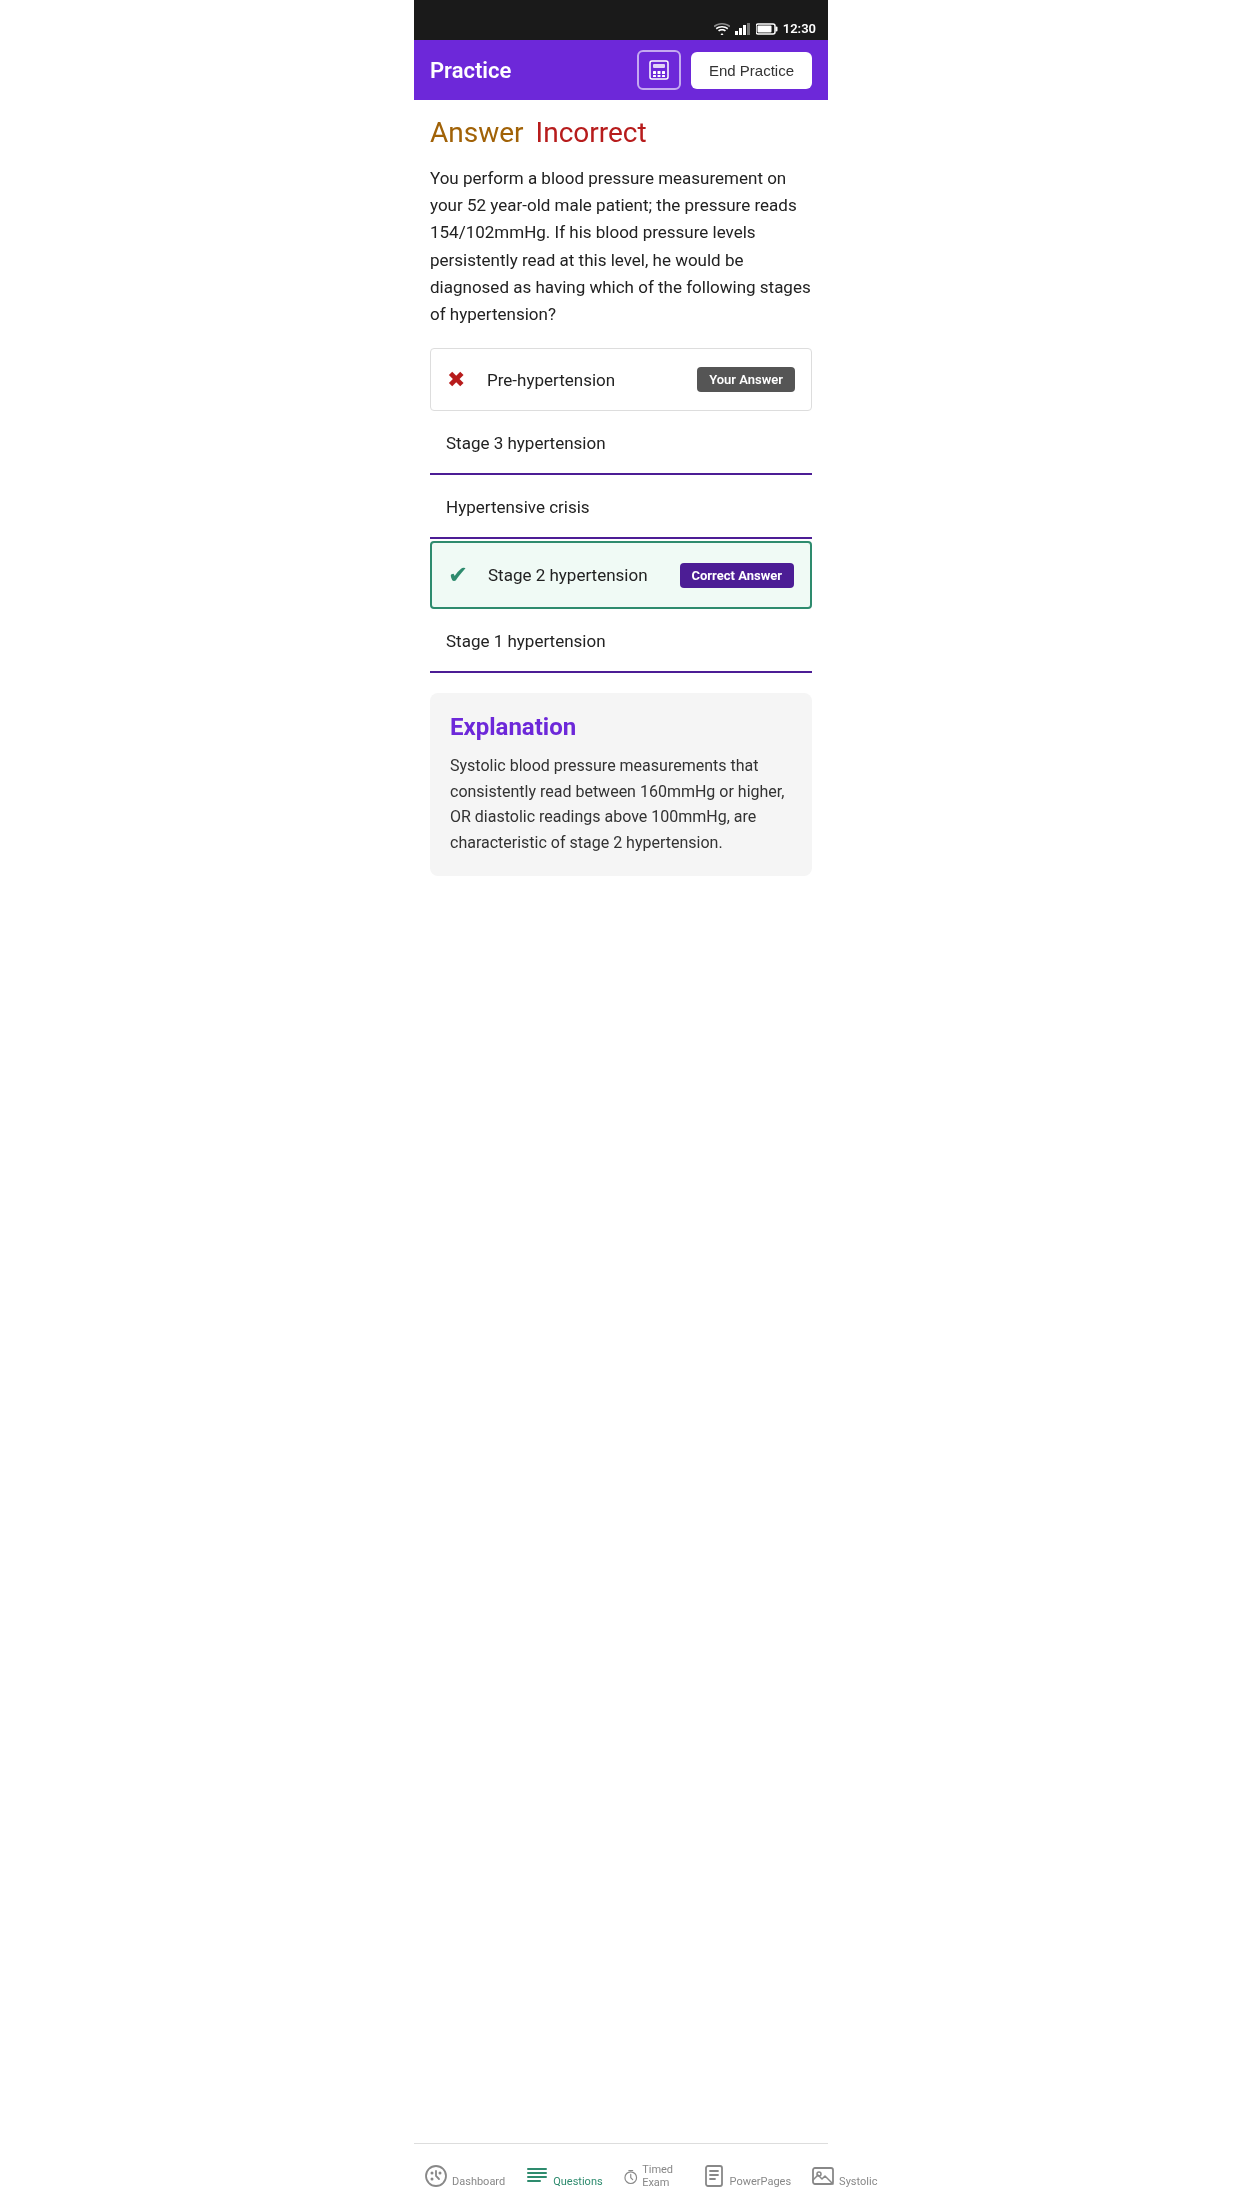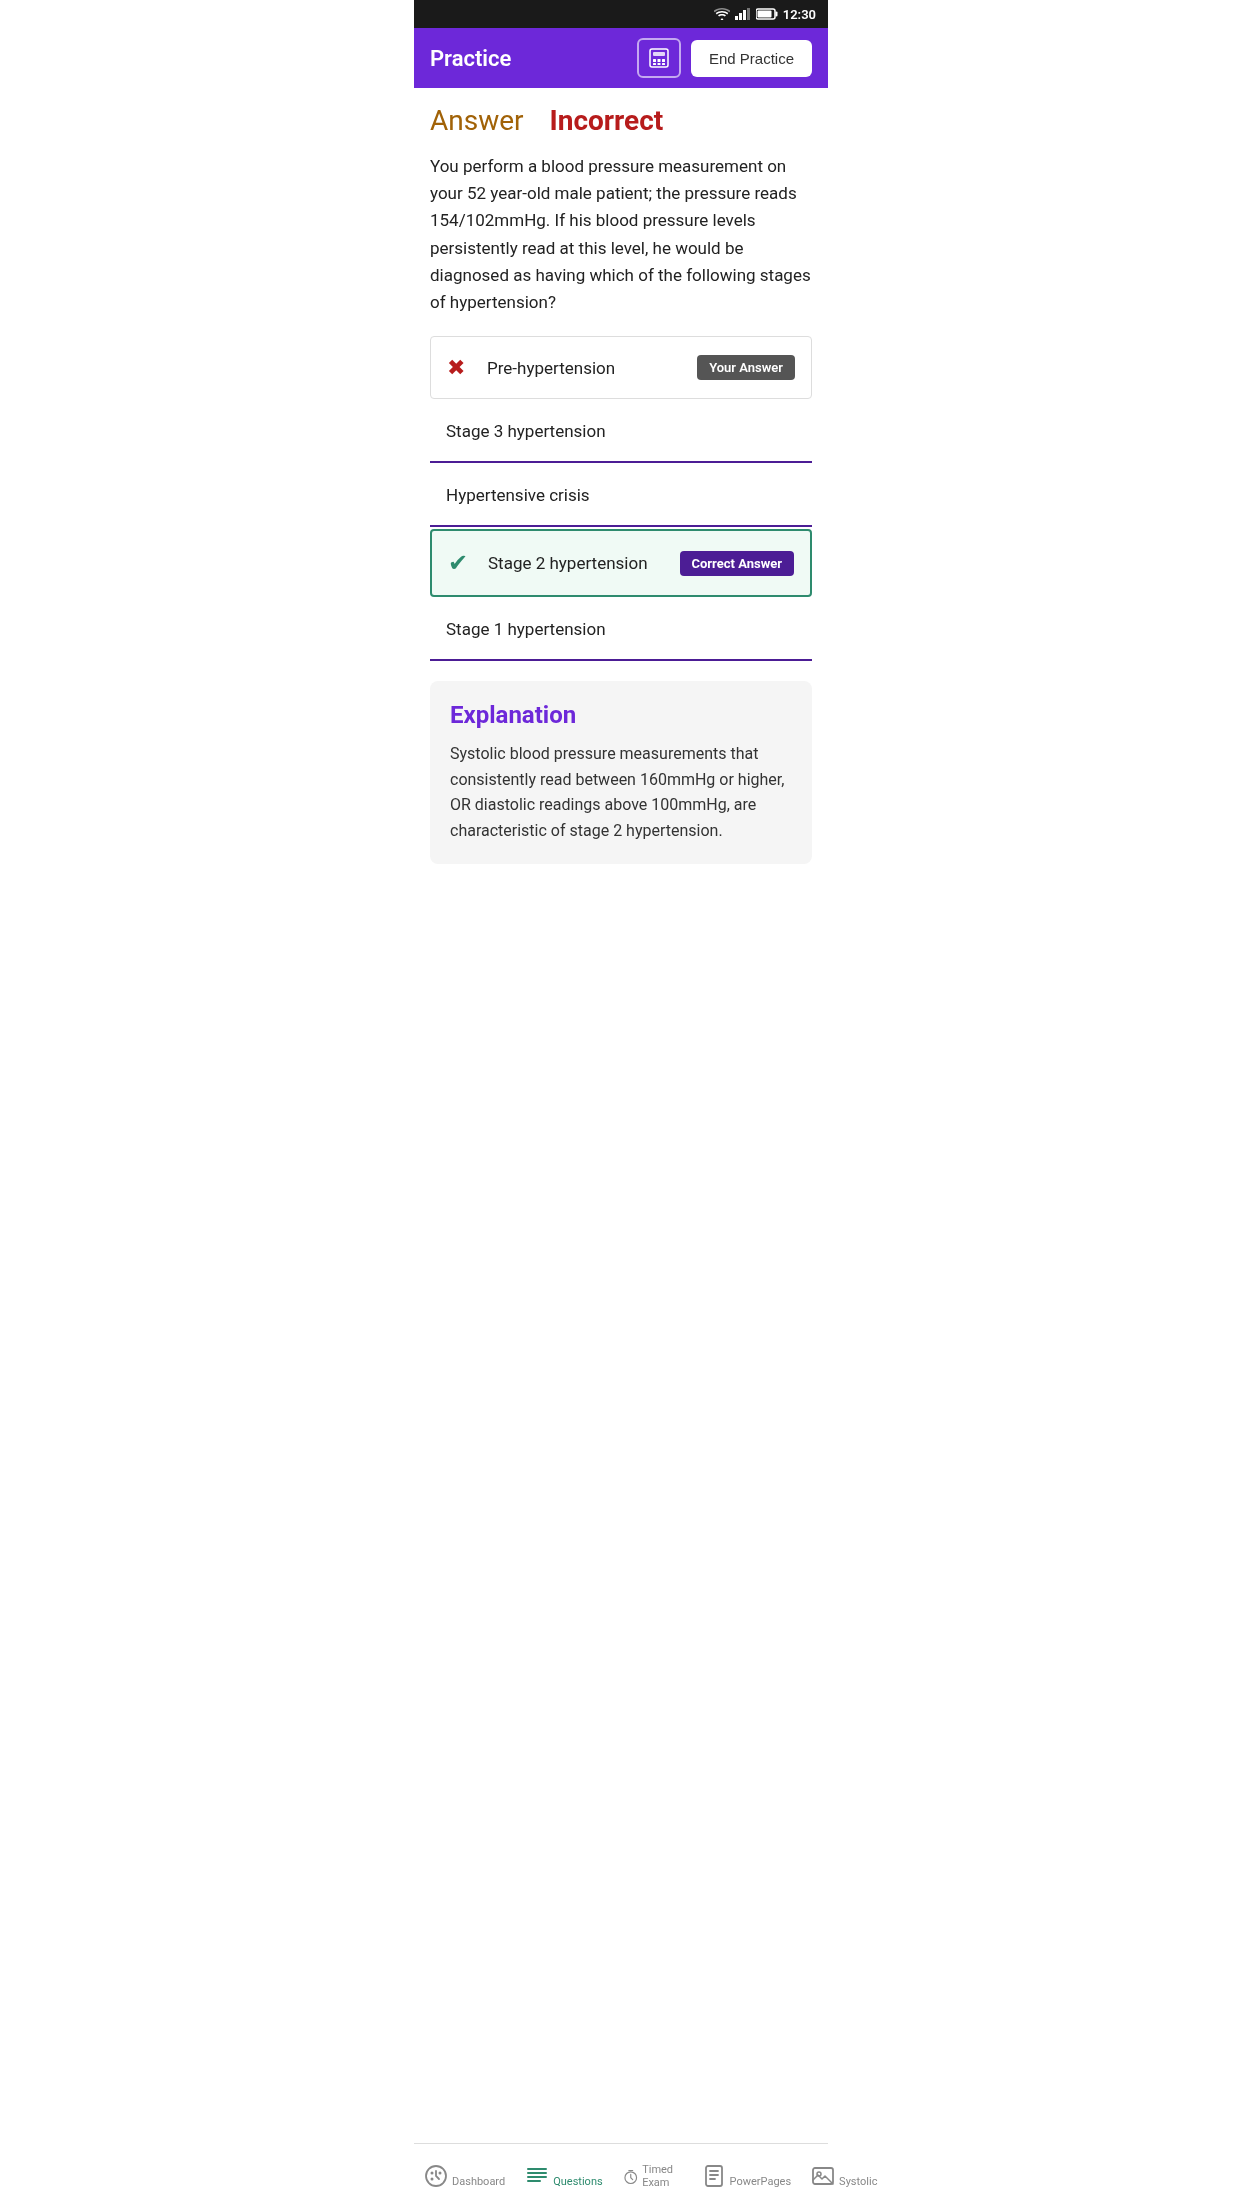--- a/index.html
+++ b/index.html
@@ -14,23 +14,23 @@
       position: relative;
       overflow-x: hidden;
     }
 
     
     .status-bar {
       background: #1a1a1a;
       color: white;
       display: flex;
       justify-content: flex-end;
-      align-items: center;
+      align-items: flex-end;
       padding: 4px 12px;
-      height: 28px;
+      height: 40px;
       font-size: 13px;
       font-weight: 600;
     }
 
     .status-icons {
       display: flex;
       align-items: center;
       gap: 5px;
     }
 
@@ -96,23 +96,22 @@
     }
 
     .answer-label {
       font-size: 28px;
       font-weight: 400;
       color: #a16207;
     }
 
     .incorrect-label {
       font-size: 28px;
-      font-weight: 700;
+      font-weight: 400;
       color: #b71c1c;
-      margin-left: 14px;
     }
 
     .question-text {
       font-size: 17px;
       line-height: 1.6;
       color: #222;
       margin-bottom: 20px;
     }
 
     

